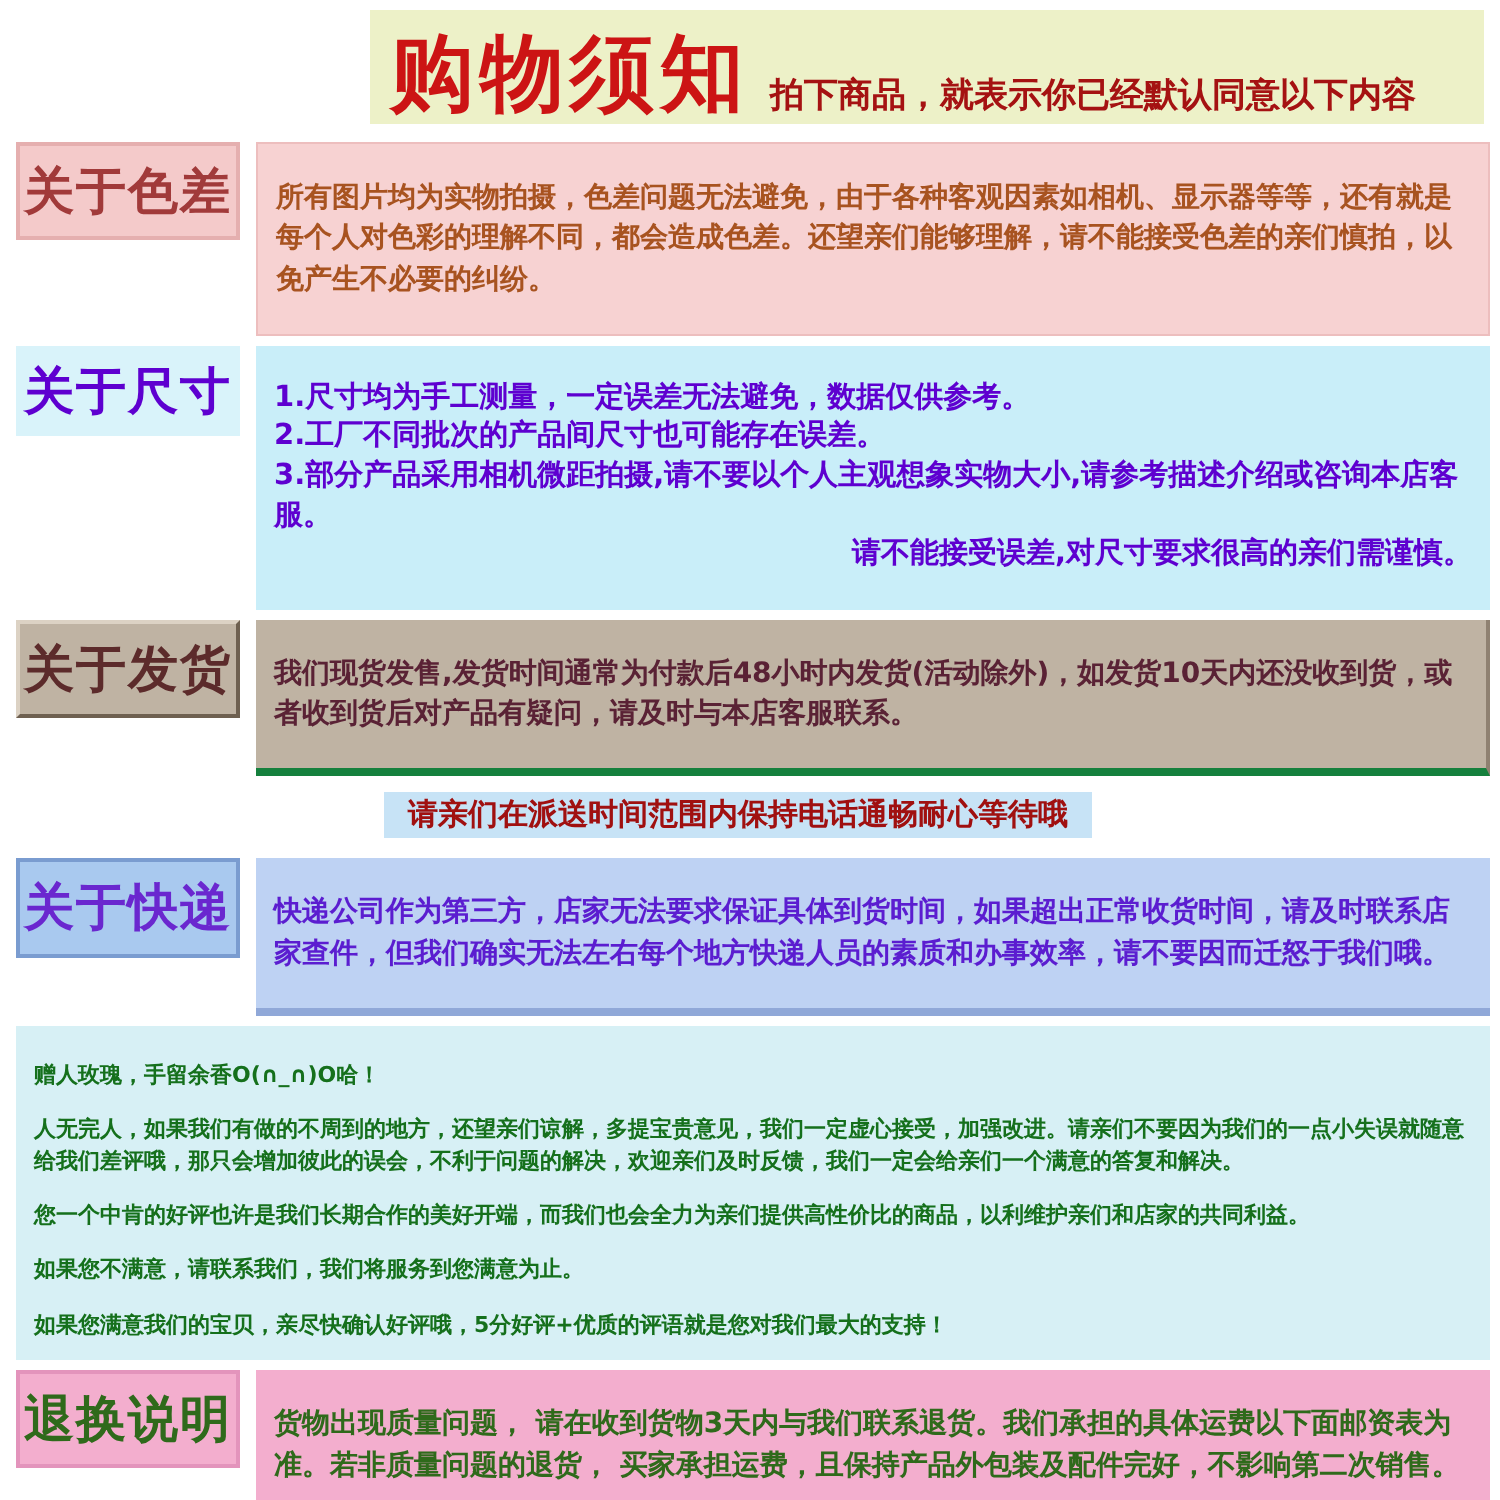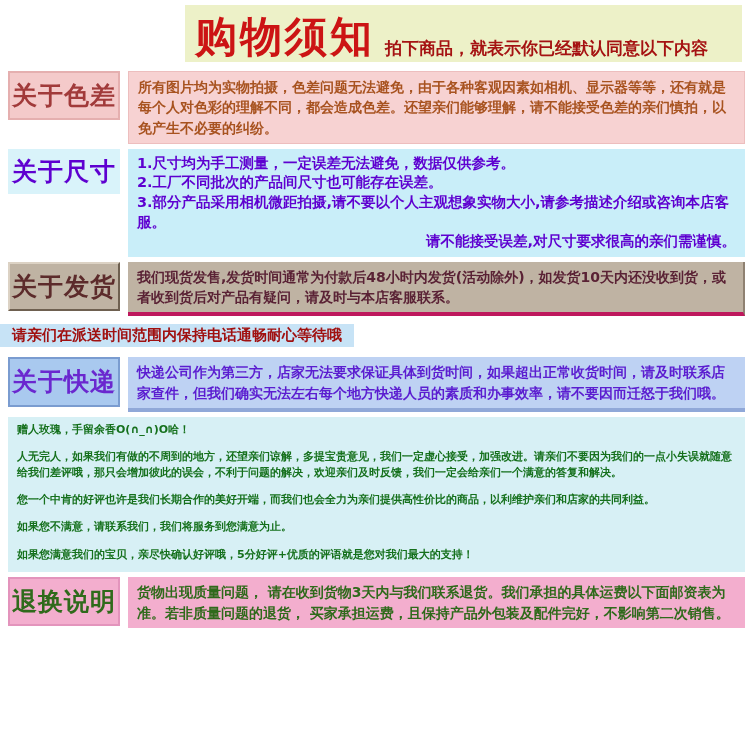--- a/index.html
+++ b/index.html
@@ -13,37 +13,37 @@
     display:flex;align-items:flex-end;padding:5px 10px 4px 10px;min-height:48px;text-align:center;
   }
   .title-main{font-size:42px;line-height:1;color:#CC1414;letter-spacing:3px;white-space:nowrap;}
   .title-sub{font-size:17px;line-height:1;color:#A51212;margin-left:10px;margin-bottom:1px;white-space:nowrap;}
   
   .row{display:flex;align-items:flex-start;margin:0 5px 5px 8px;gap:8px;}
   .hdr{
     flex:0 0 112px;box-sizing:border-box;text-align:center;
     font-size:25px;line-height:1.25;padding:7px 0;letter-spacing:1px;white-space:nowrap;
   }
-  .bdy{flex:1;box-sizing:border-box;font-size:14px;line-height:1.45;padding:5px 9px;}
+  .bdy{flex:1;box-sizing:border-box;font-size:14px;line-height:1.45;padding:17px 9px;}
   .bdy p{margin:0;}
   .right{text-align:right;}
   
   .s1 .hdr{background:#F4CACA;border:2px solid #E5AFAF;color:#A13A3A;}
   .s1 .bdy{background:#F7D2D2;border:1px solid #EDBEBE;color:#A85320;}
   
   .s2 .hdr{background:#D9F3FA;color:#5E00D0;}
   .s2 .bdy{background:#C9EEF9;color:#5E00D0;font-size:14.5px;line-height:1.35;}
   
   .s3 .hdr{background:#BFB3A3;border:2px solid;border-color:#DCD2C4 #6E6050 #6E6050 #DCD2C4;color:#5C2B2B;}
-  .s3 .bdy{background:#BFB3A3;border-right:2px solid #8F8171;border-bottom:4px solid #be185d;color:#5A2235;}
+  .s3 .bdy{background:#BFB3A3;border-right:2px solid #8F8171;border-bottom:4px solid #15803d;color:#5A2235;}
   
   .s4 .hdr{background:#FBF6CF;color:#CC1111;}
   .s4 .bdy{background:#FAF4C6;color:#CC1111;}
   
-  .strip-row{text-align:left;margin:8px 12px 10px 0;}
+  .strip-row{text-align:center;margin:8px 12px 10px 0;}
   .strip{display:inline-block;background:#C7E3F6;color:#A01010;font-size:15px;padding:2px 12px;}
   
   .s5 .hdr{background:#A9C9EF;border:2px solid #7A9CD0;color:#6A27CF;}
   .s5 .bdy{background:#BED2F3;border-bottom:4px solid #90A8D8;color:#5B1DD0;}
   
   .s6 .hdr{
     background:#D9F1F7;color:#F5F2C4;
     text-shadow:-2px 0 #4F5D1E,2px 0 #4F5D1E,0 -2px #4F5D1E,0 2px #4F5D1E,
                 -1px -1px #4F5D1E,1px 1px #4F5D1E,-1px 1px #4F5D1E,1px -1px #4F5D1E;
   }

